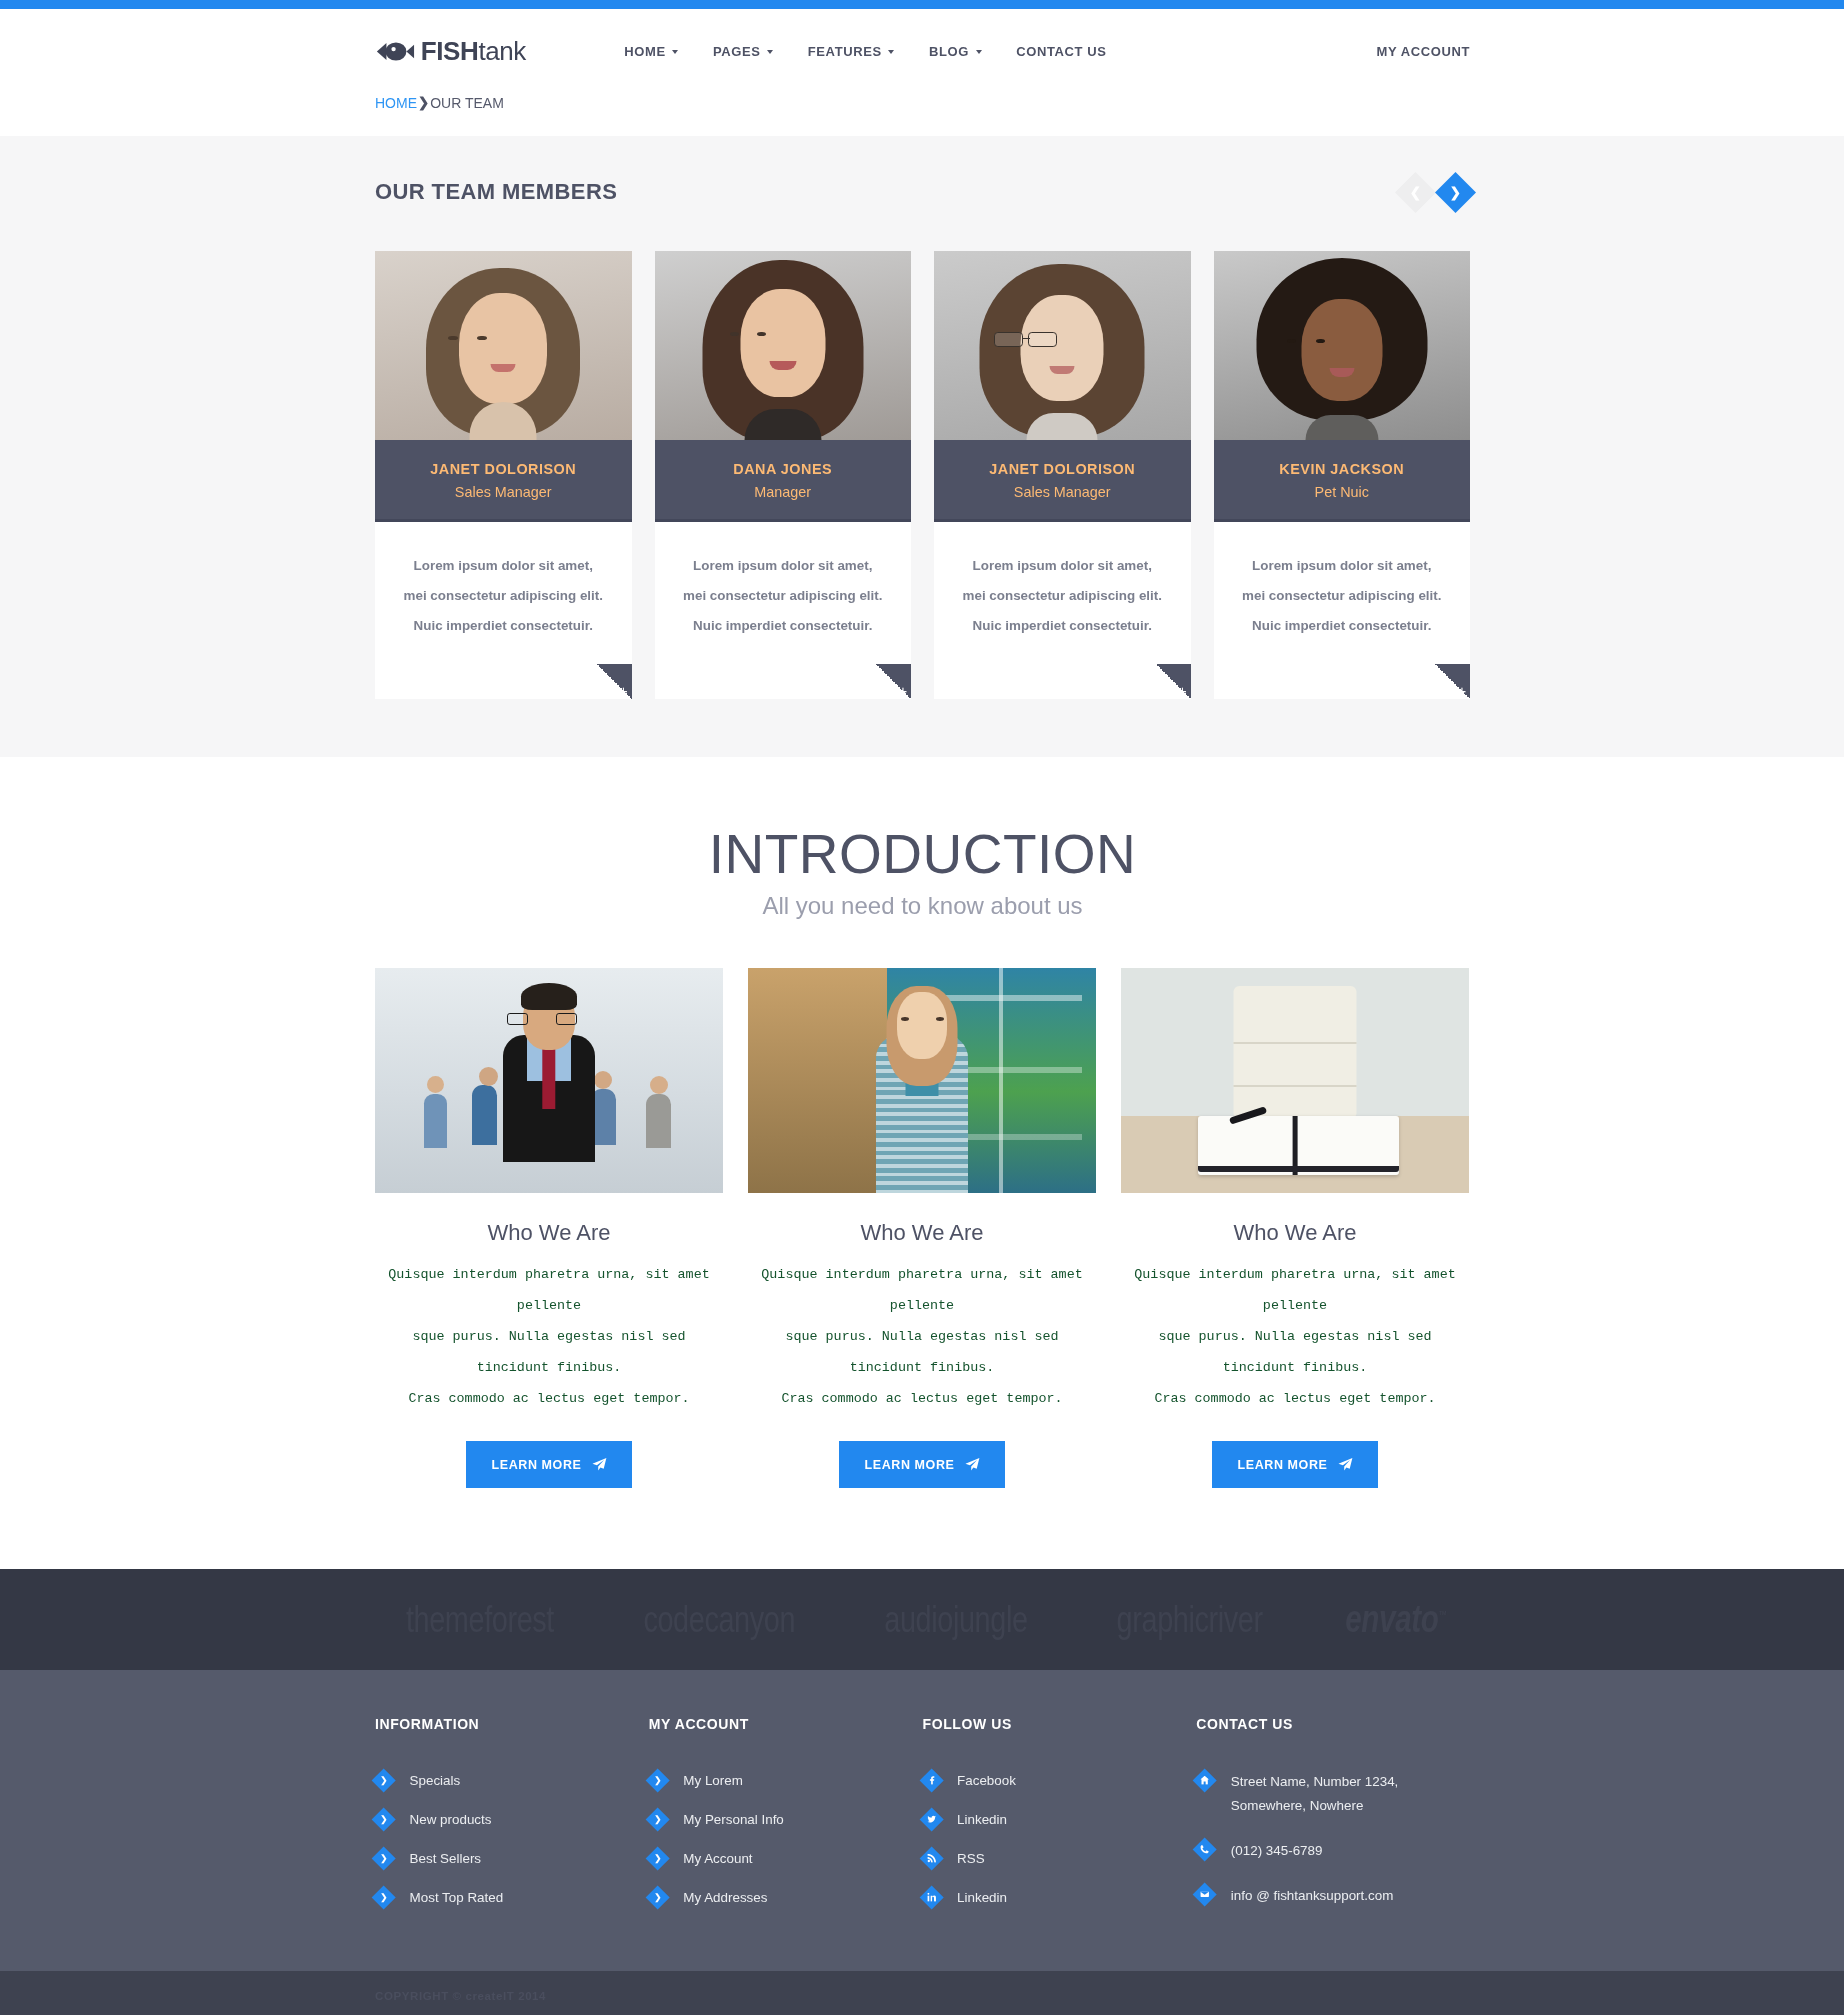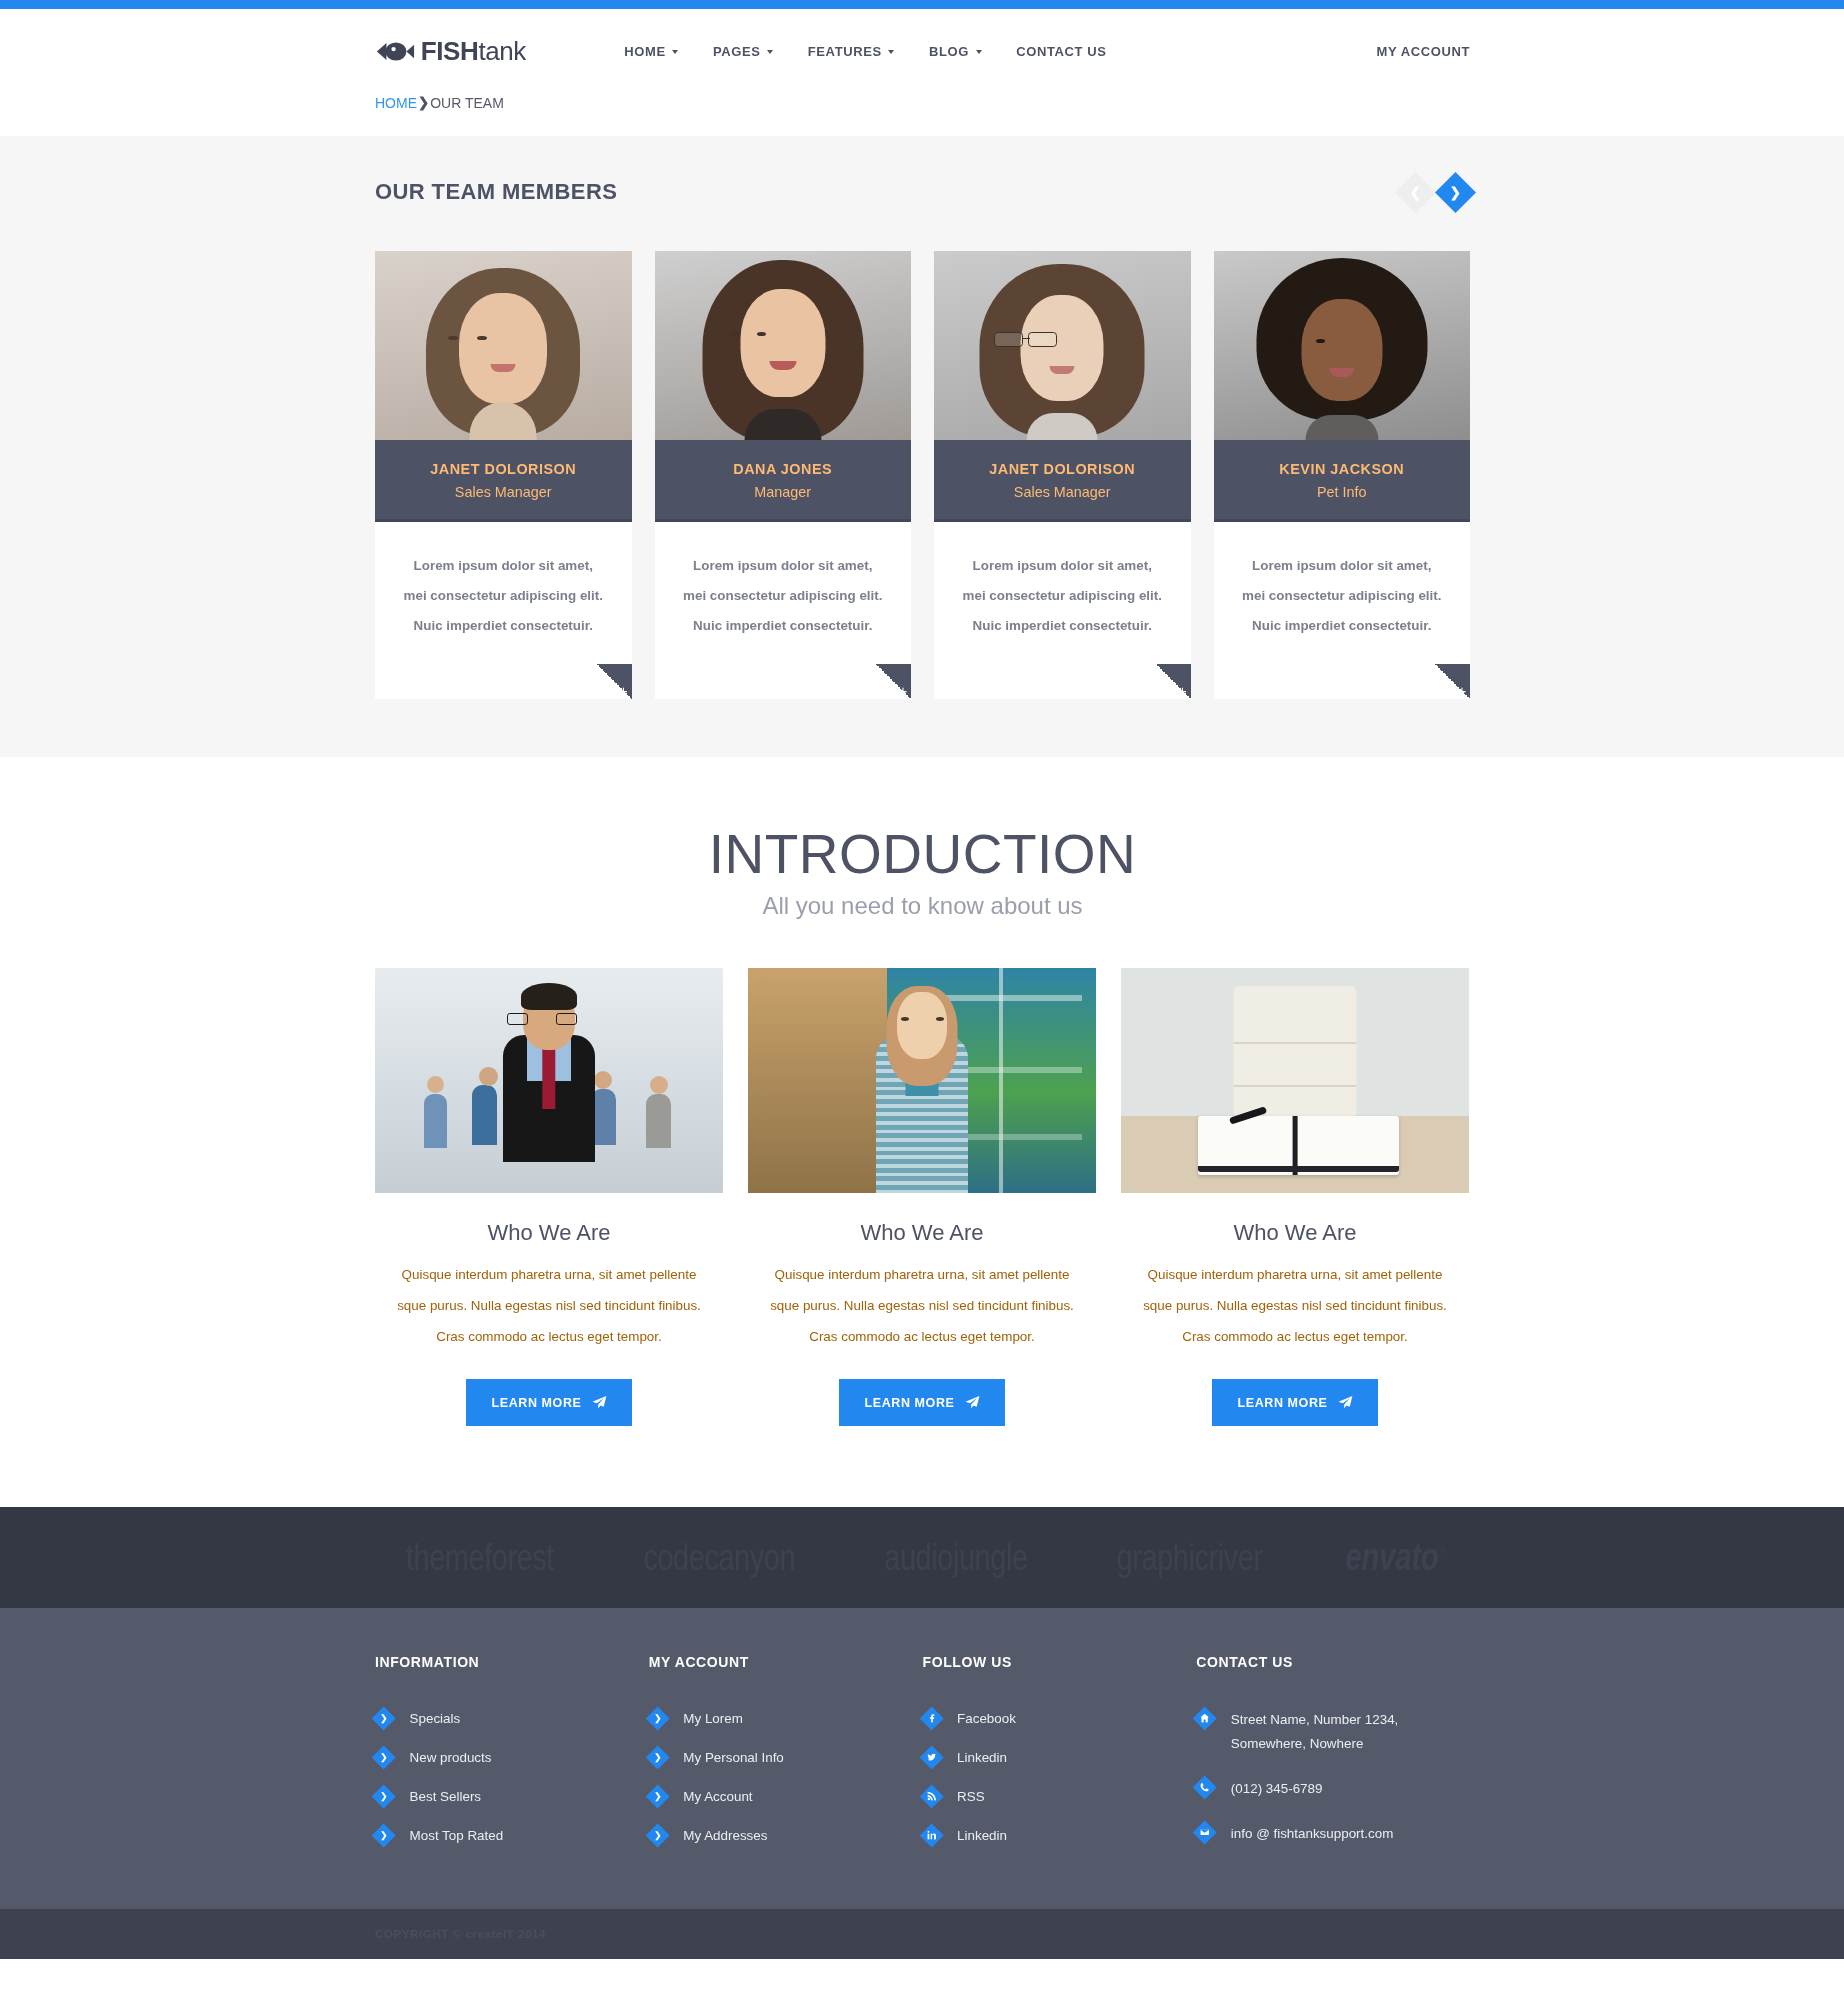--- a/index.html
+++ b/index.html
@@ -81,21 +81,21 @@
   }
 
   
   .intro-section { background: #fff; padding: 69px 0 81px; }
   .intro-title { text-align: center; font-size: 55px; font-weight: 400; color: #4e5265; letter-spacing: 0.5px; line-height: 1.05; }
   .intro-sub { text-align: center; font-size: 24px; color: #9b9ead; font-weight: 300; margin-top: 7.7px; }
   .intro-grid { display: flex; gap: 25px; margin-top: 48px; }
   .intro-col { width: 348px; text-align: center; }
   .intro-img { width: 100%; height: 225px; display: block; overflow: hidden; position: relative; }
   .intro-h3 { font-size: 22px; font-weight: 400; color: #4e5265; margin: 27px 0 13.4px; }
-  .intro-p { font-size: 13.4px; line-height: 31px; color: #a16207; }
+  .intro-p { font-size: 13.4px; line-height: 31px; color: #14532d; font-family: Liberation Mono, monospace; }
   .btn-learn {
     display: inline-flex; align-items: center; gap: 10.6px;
     background: #2288ef; color: #fff; border: none;
     font-family: "Liberation Sans", sans-serif;
     font-size: 12.5px; font-weight: 700; letter-spacing: 0.6px;
     padding: 16.3px 25px; margin-top: 27px; cursor: pointer;
   }
   .plane { width: 14.4px; height: 14.4px; display: block; }
 
   
@@ -296,21 +296,21 @@
         <div class="team-photo photo-d">
           <div class="ph hair" style="width:171px;height:163px;left:50%;transform:translateX(-50%);top:7.7px;background:#241a14;border-radius:50% 50% 44% 44%;"></div>
           <div class="ph skin" style="width:81px;height:102px;left:50%;transform:translateX(-50%);top:48px;background:#8a5c3f;"></div>
           <div class="ph" style="width:9.6px;height:4.8px;border-radius:50%;left:73px;top:88px;background:#231912;"></div>
           <div class="ph" style="width:9.6px;height:4.8px;border-radius:50%;left:102px;top:88px;background:#231912;"></div>
           <div class="ph" style="width:25px;height:9.6px;border-radius:0 0 12.5px 12.5px;left:50%;transform:translateX(-50%);top:117px;background:#a85a58;"></div>
           <div class="ph" style="width:73px;height:25px;left:50%;transform:translateX(-50%);bottom:0;background:#5f5e5c;border-radius:37px 37px 0 0;"></div>
         </div>
         <div class="team-band">
           <div class="team-name">KEVIN JACKSON</div>
-          <div class="team-role">Pet Info</div>
+          <div class="team-role">Pet Nuic</div>
         </div>
         <div class="team-body">
           <p>
             <span>Lorem ipsum dolor sit amet,</span><br>
             <span>mei consectetur adipiscing elit.</span><br>
             <span>Nuic imperdiet consectetuir.</span>
           </p>
         </div>
         <div class="corner-plus">
           <span class="plus">+</span>

